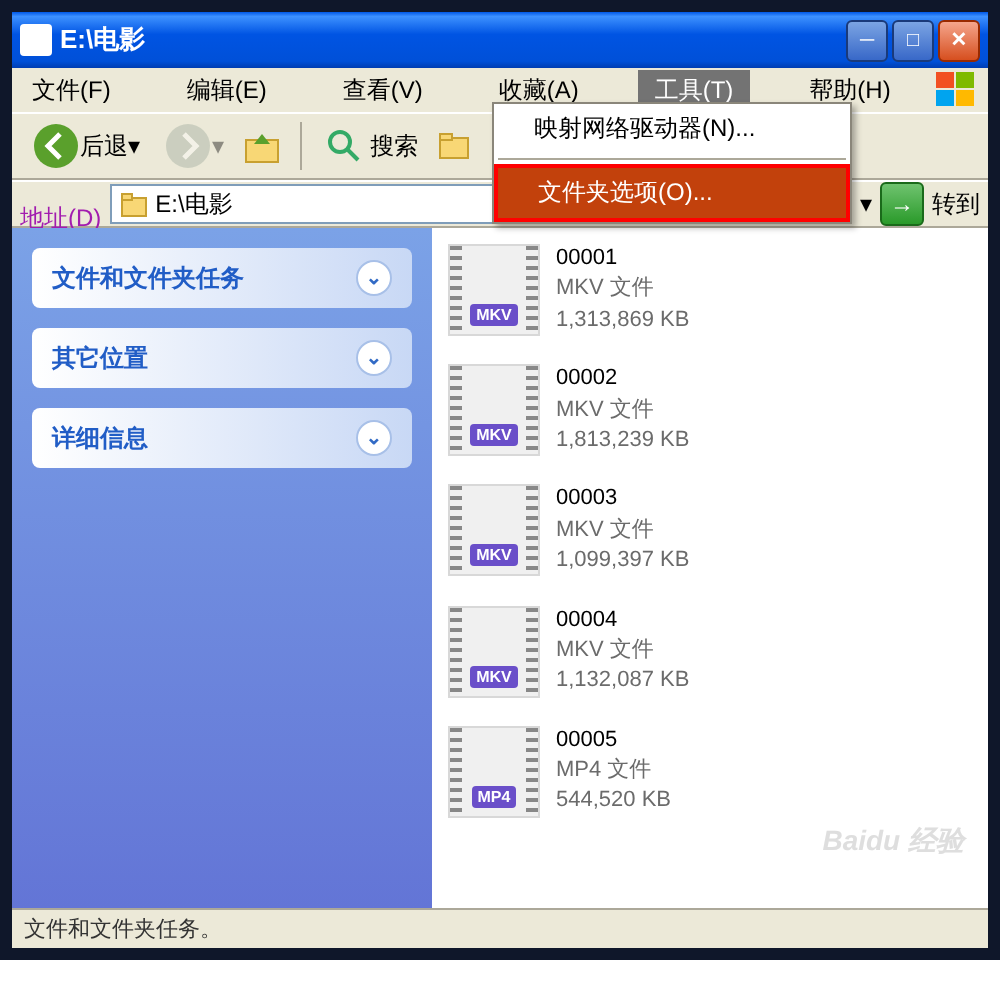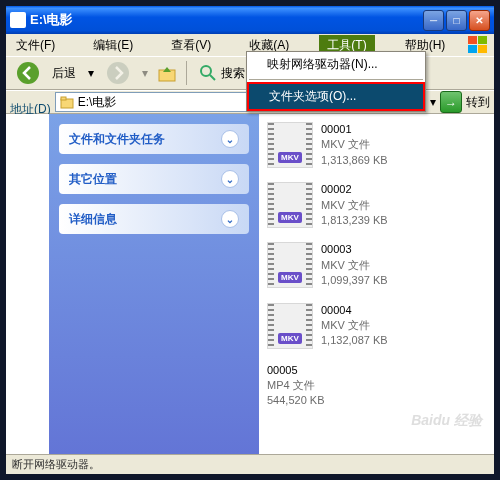--- a/index.html
+++ b/index.html
@@ -6,54 +6,54 @@
 body { font-family: "Microsoft YaHei", "SimSun", sans-serif; font-size: 12px; background: #fff; }
 .window { width: 500px; height: 480px; background: #ece9d8; border: 6px solid #0f172a; display: flex; flex-direction: column; }
 .titlebar { height: 28px; background: linear-gradient(to bottom, #0058e6 0%, #3d91ff 8%, #0054e3 40%, #0050d8 88%, #003db2 100%); display: flex; align-items: center; padding: 0 4px; color: #fff; font-weight: bold; }
 .titlebar-icon { width: 16px; height: 16px; background: #fff; margin-right: 4px; border-radius: 2px; }
 .titlebar-title { flex: 1; font-size: 13px; }
 .titlebar-btns { display: flex; gap: 2px; }
 .tbtn { width: 21px; height: 21px; background: linear-gradient(to bottom,#7ba4e3,#3868c8); border: 1px solid #1a3a7a; border-radius: 3px; color: #fff; display: flex; align-items: center; justify-content: center; font-size: 10px; font-weight: bold; cursor: pointer; }
 .tbtn.close { background: linear-gradient(to bottom,#f5a58c,#d64f1f); border-color: #9a2a00; }
 .menubar { height: 22px; background: #ece9d8; display: flex; align-items: center; padding: 0 2px; position: relative; gap: 22px; }
 .menu-item { padding: 2px 8px; cursor: pointer; }
-.menu-item.active { background: #4d7c0f; color: #fff; }
+.menu-item.active { background: #737373; color: #fff; }
 .flag { position: absolute; right: 6px; top: 2px; width: 20px; height: 18px; }
 .toolbar { height: 34px; background: #ece9d8; border-top: 1px solid #fff; border-bottom: 1px solid #aca899; display: flex; align-items: center; padding: 0 6px; gap: 4px; }
-.navbtn { display: flex; align-items: center; gap: 12px; padding: 2px 4px; cursor: pointer; }
+.navbtn { display: flex; align-items: center; gap: 0; padding: 2px 4px; cursor: pointer; }
 .navbtn svg { width: 24px; height: 24px; }
 .navbtn.disabled { opacity: 0.4; }
 .sep { width: 1px; height: 24px; background: #aca899; margin: 0 4px; }
 .tbtn2 { width: 22px; height: 22px; display: flex; align-items: center; justify-content: center; cursor: pointer; }
 .searchbtn { display: flex; align-items: center; gap: 4px; padding: 2px 4px; cursor: pointer; }
 .addressbar { height: 24px; background: #ece9d8; border-top: 1px solid #fff; border-bottom: 1px solid #aca899; display: flex; align-items: center; padding: 0 4px; gap: 4px; }
-.addr-label { color: #0c4a6e; margin-top: 14px; }
+.addr-label { color: #a21caf; margin-top: 14px; }
 .addr-input { flex: 1; height: 20px; background: #fff; border: 1px solid #7f9db9; display: flex; align-items: center; padding: 0 4px; gap: 4px; }
 .addr-folder { width: 14px; height: 14px; }
 .go-btn { width: 22px; height: 22px; background: linear-gradient(to bottom,#6fc36f,#2a9a2a); border: 1px solid #1a6a1a; border-radius: 3px; display: flex; align-items: center; justify-content: center; color: #fff; cursor: pointer; }
 .go-label { cursor: pointer; }
 .content { flex: 1; display: flex; background: #fff; overflow: hidden; }
-.sidebar { width: 210px; background: linear-gradient(to bottom,#7ba2e7 0%, #6375d6 100%); padding: 10px; display: flex; flex-direction: column; gap: 10px; margin-left: 43px; }
+.sidebar { width: 210px; background: linear-gradient(to bottom,#7ba2e7 0%, #6375d6 100%); padding: 10px; display: flex; flex-direction: column; gap: 10px; }
 .panel { background: linear-gradient(to bottom,#eef3ff,#c8d8f5); border-radius: 4px; overflow: hidden; }
 .panel-header { background: linear-gradient(to right,#fff,#c8d8f5); padding: 6px 10px; color: #215dc6; font-weight: bold; display: flex; align-items: center; justify-content: space-between; cursor: pointer; }
 .panel-header .chev { width: 18px; height: 18px; border-radius: 50%; background: #fff; border: 1px solid #a8c0e8; display: flex; align-items: center; justify-content: center; color: #316ac5; font-size: 10px; }
 .filearea { flex: 1; background: #fff; padding: 8px; overflow: auto; position: relative; }
 .file-item { display: flex; gap: 8px; margin-bottom: 14px; align-items: flex-start; }
 .file-thumb { width: 46px; height: 46px; background: #f0f0f0; border: 1px solid #d8d8d8; position: relative; display: flex; flex-direction: column; justify-content: flex-end; align-items: center; padding-bottom: 4px; }
 .file-thumb .strip { position: absolute; top: 0; width: 6px; height: 100%; background: repeating-linear-gradient(to bottom,#888 0 2px,#f0f0f0 2px 5px); }
 .file-thumb .strip.l { left: 0; }
 .file-thumb .strip.r { right: 0; }
 .file-thumb .badge { font-size: 8px; background: #6a4fc9; color: #fff; padding: 1px 3px; border-radius: 2px; font-weight: bold; }
 .file-info { font-size: 11px; color: #000; line-height: 1.4; }
 .file-info .name { color: #000; }
 .file-info .meta { color: #6b6b6b; }
 .dropdown { position: absolute; left: 246px; top: 51px; width: 180px; background: #fff; border: 1px solid #8a867a; box-shadow: 2px 2px 3px rgba(0,0,0,0.3); z-index: 100; }
 .dropdown-item { padding: 4px 20px; cursor: pointer; }
 .dropdown-sep { height: 1px; background: #aca899; margin: 2px 2px; }
-.dropdown-item.highlighted { background: #0c4a6e; color: #fff; }
+.dropdown-item.highlighted { background: #c2410c; color: #fff; }
 .redbox { border: 2px solid #ff0000; }
 .statusbar { height: 20px; background: #ece9d8; border-top: 1px solid #aca899; padding: 2px 6px; display: flex; align-items: center; font-size: 11px; color: #333; }
 .watermark { position: absolute; right: 12px; bottom: 24px; font-size: 14px; color: rgba(200,200,200,0.6); font-style: italic; font-weight: bold; pointer-events: none; margin-top: 40px; }
 </style>
 </head>
 <body>
 
 <div class="window">
 
   <div class="titlebar">
@@ -199,33 +199,38 @@
               <div class="strip r"></div>
               <div class="badge">MKV</div>
             </div>
             <div class="file-info">
               <div class="name">00004</div>
               <div class="meta">MKV 文件</div>
               <div class="meta">1,132,087 KB</div>
             </div>
           </div>
           <div class="file-item">
+            <div class="file-thumb">
+              <div class="strip l"></div>
+              <div class="strip r"></div>
+              <div class="badge">MP4</div>
+            </div>
             <div class="file-info">
               <div class="name">00005</div>
               <div class="meta">MP4 文件</div>
               <div class="meta">544,520 KB</div>
             </div>
           </div>
         </div>
       <div class="watermark">Baidu 经验</div>
     </div>
   </div>
 
   <div class="statusbar">
-    <span>断开网络驱动器。</span>
+    <span>文件和文件夹任务。</span>
   </div>
 
   <div class="dropdown">
     <div class="dropdown-item">映射网络驱动器(N)...</div>
     <div class="dropdown-sep"></div>
     <div class="redbox">
       <div class="dropdown-item highlighted">文件夹选项(O)...</div>
     </div>
   </div>
 

